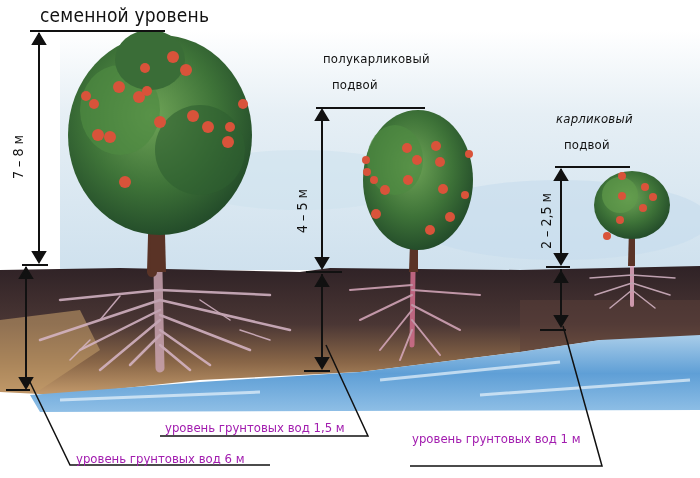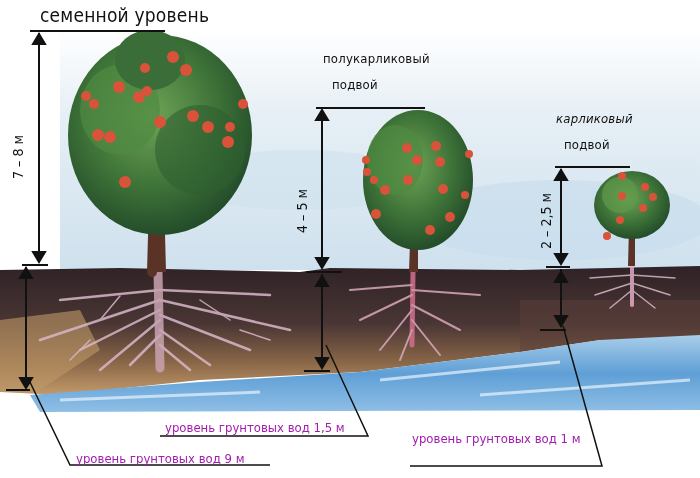--- a/index.html
+++ b/index.html
@@ -185,14 +185,14 @@
 <div class="label" style="left:332px; top:78px;">подвой</div>
 
 <div class="label" style="left:556px; top:112px;font-style:italic;">карликовый</div>
 <div class="label" style="left:564px; top:138px;">подвой</div>
 
 <div class="vlabel" style="left:-12px; top:150px; width:60px; text-align:center;">7 – 8 м</div>
 <div class="vlabel" style="left:272px; top:204px; width:60px; text-align:center;">4 – 5 м</div>
 <div class="vlabel" style="left:511px; top:214px; width:70px; text-align:center;">2 – 2,5 м</div>
 
 <div class="water-label" style="left:165px; top:421px;">уровень грунтовых вод 1,5 м</div>
-<div class="water-label" style="left:76px; top:452px;">уровень грунтовых вод 9 м</div>
+<div class="water-label" style="left:76px; top:452px;">уровень грунтовых вод 6 м</div>
 <div class="water-label" style="left:412px; top:432px;">уровень грунтовых вод 1 м</div>
 
 </body></html>

